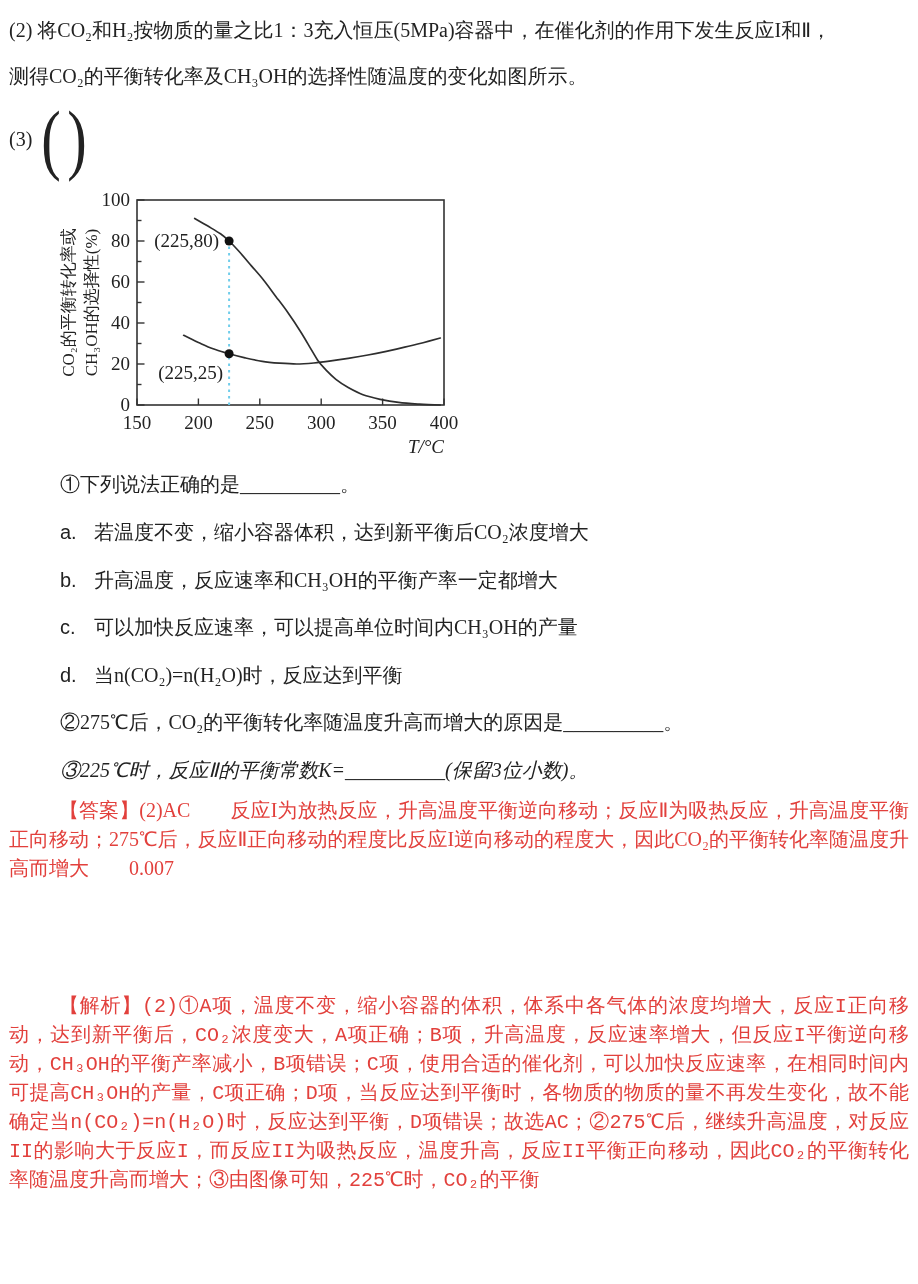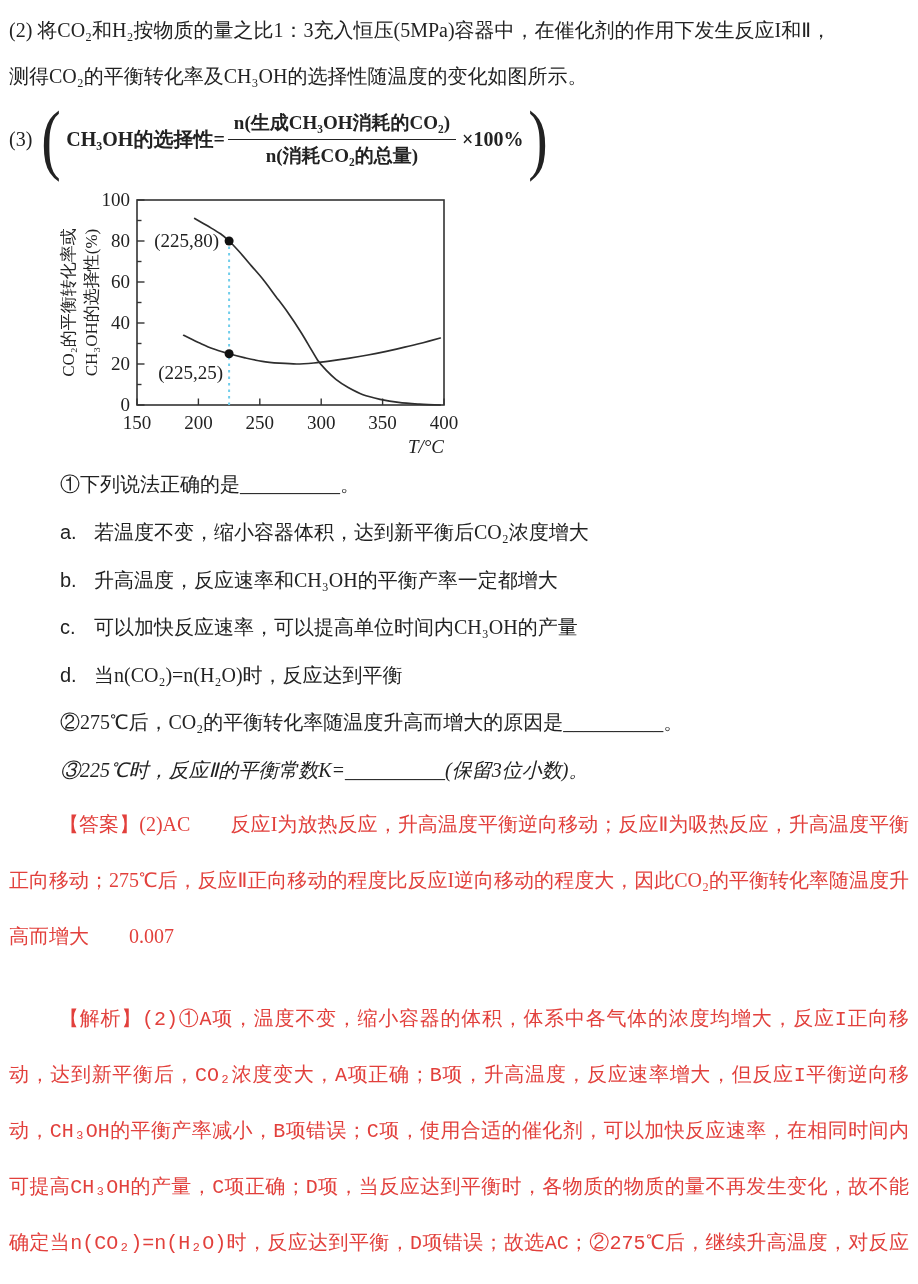--- a/index.html
+++ b/index.html
@@ -2,21 +2,21 @@
 <html><head>
 <meta charset="utf-8">
 <style>
   * { margin:0; padding:0; box-sizing:border-box; }
   html,body { width:918px; background:#ffffff; }
   body { position:relative; height:1284px; font-family:"Liberation Serif", serif; color:#222222; overflow:hidden; }
   .abs { position:absolute; }
   .qline { font-size:20px; line-height:28px; white-space:pre-wrap; }
   .opt-row { display:flex; font-size:20px; line-height:28px; }
   .opt-label { width:34px; font-family:"Liberation Sans", sans-serif; }
-  .para { left:9px; right:9px; font-size:20px; line-height:56px; text-align:justify; text-indent:50px; white-space:pre-wrap; }
+  .para { left:9px; right:9px; font-size:20px; line-height:29px; text-align:justify; text-indent:50px; white-space:pre-wrap; }
   .red { color:#e2403c; }
   
   .formula { display:flex; align-items:center; font-size:20px; }
   .f-prefix { margin-right:6px; }
   .bigparen { font-size:78px; font-weight:300; line-height:70px; font-family:"Liberation Serif", serif; transform:scaleX(.75); }
   .f-body { display:flex; align-items:center; font-weight:600; padding:0 2px; }
   .frac { display:inline-flex; flex-direction:column; text-align:center; margin:0 3px; font-size:19px; }
   .frac .num { padding:0 6px 3px 6px; border-bottom:1.6px solid #222; }
   .frac .den { padding-top:3px; }
   .f-suffix { margin-left:3px; }
@@ -24,28 +24,20 @@
 </style>
 </head>
 <body>
 
 <div class="abs qline" style="left:9px; top:16px;">(2) 将CO₂和H₂按物质的量之比1：3充入恒压(5MPa)容器中，在催化剂的作用下发生反应I和Ⅱ，</div>
 <div class="abs qline" style="left:9px; top:62px;">测得CO₂的平衡转化率及CH₃OH的选择性随温度的变化如图所示。</div>
 
 <div class="abs formula" style="left:9px; top:104px;">
   <span class="f-prefix">(3)</span>
   <span class="bigparen">(</span>
-  <span class="f-body">
-    <span>CH₃OH的选择性=</span>
-    <span class="frac">
-      <span class="num">n(生成CH₃OH消耗的CO₂)</span>
-      <span class="den">n(消耗CO₂的总量)</span>
-    </span>
-    <span class="f-suffix">×100%</span>
-  </span>
   <span class="bigparen">)</span>
 </div>
 
 <div id="chart" class="abs" style="left:52px; top:186px; width:460px; height:275px;"><svg width="460" height="275" viewBox="0 0 460 275" xmlns="http://www.w3.org/2000/svg">
       <rect x="85" y="14" width="307" height="205" fill="none" stroke="#333" stroke-width="1.6"></rect>
       <line x1="85" y1="219" x2="85" y2="212.5" stroke="#333" stroke-width="1.4"></line>
       <text x="85" y="243" font-size="19" text-anchor="middle">150</text>
       <line x1="146.4" y1="219" x2="146.4" y2="212.5" stroke="#333" stroke-width="1.4"></line>
       <text x="146.4" y="243" font-size="19" text-anchor="middle">200</text>
       <line x1="207.8" y1="219" x2="207.8" y2="212.5" stroke="#333" stroke-width="1.4"></line>

